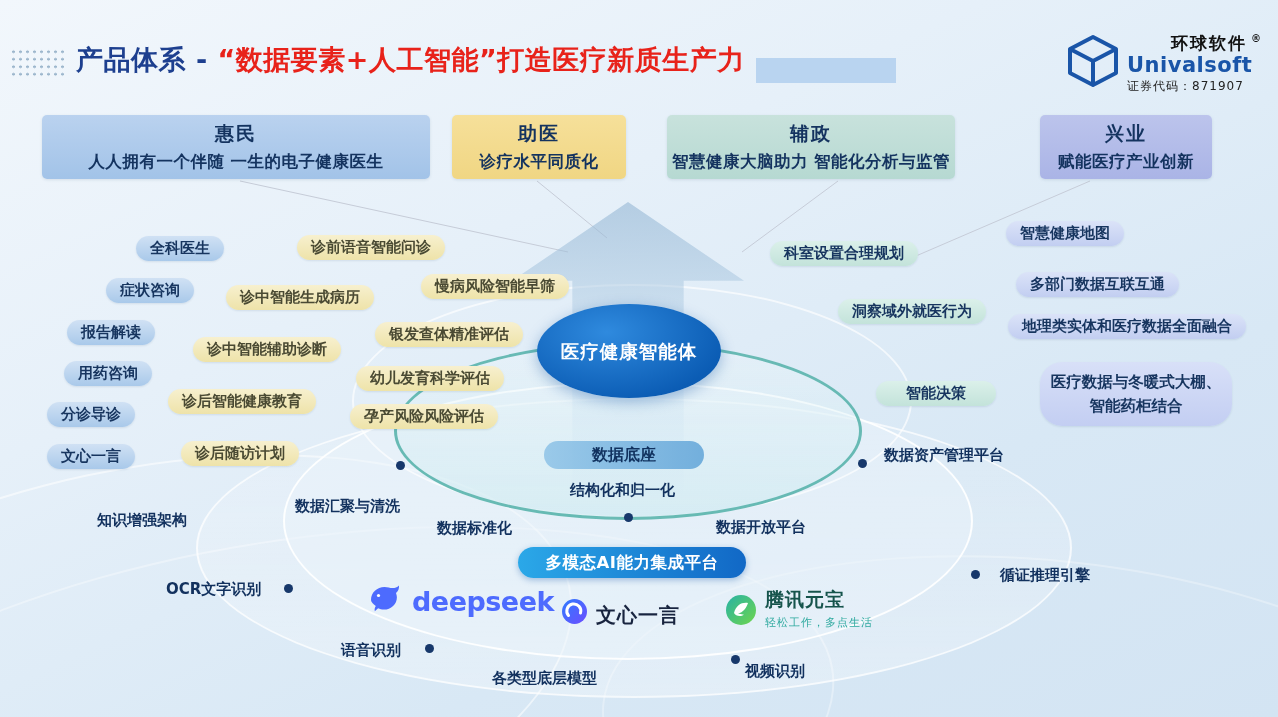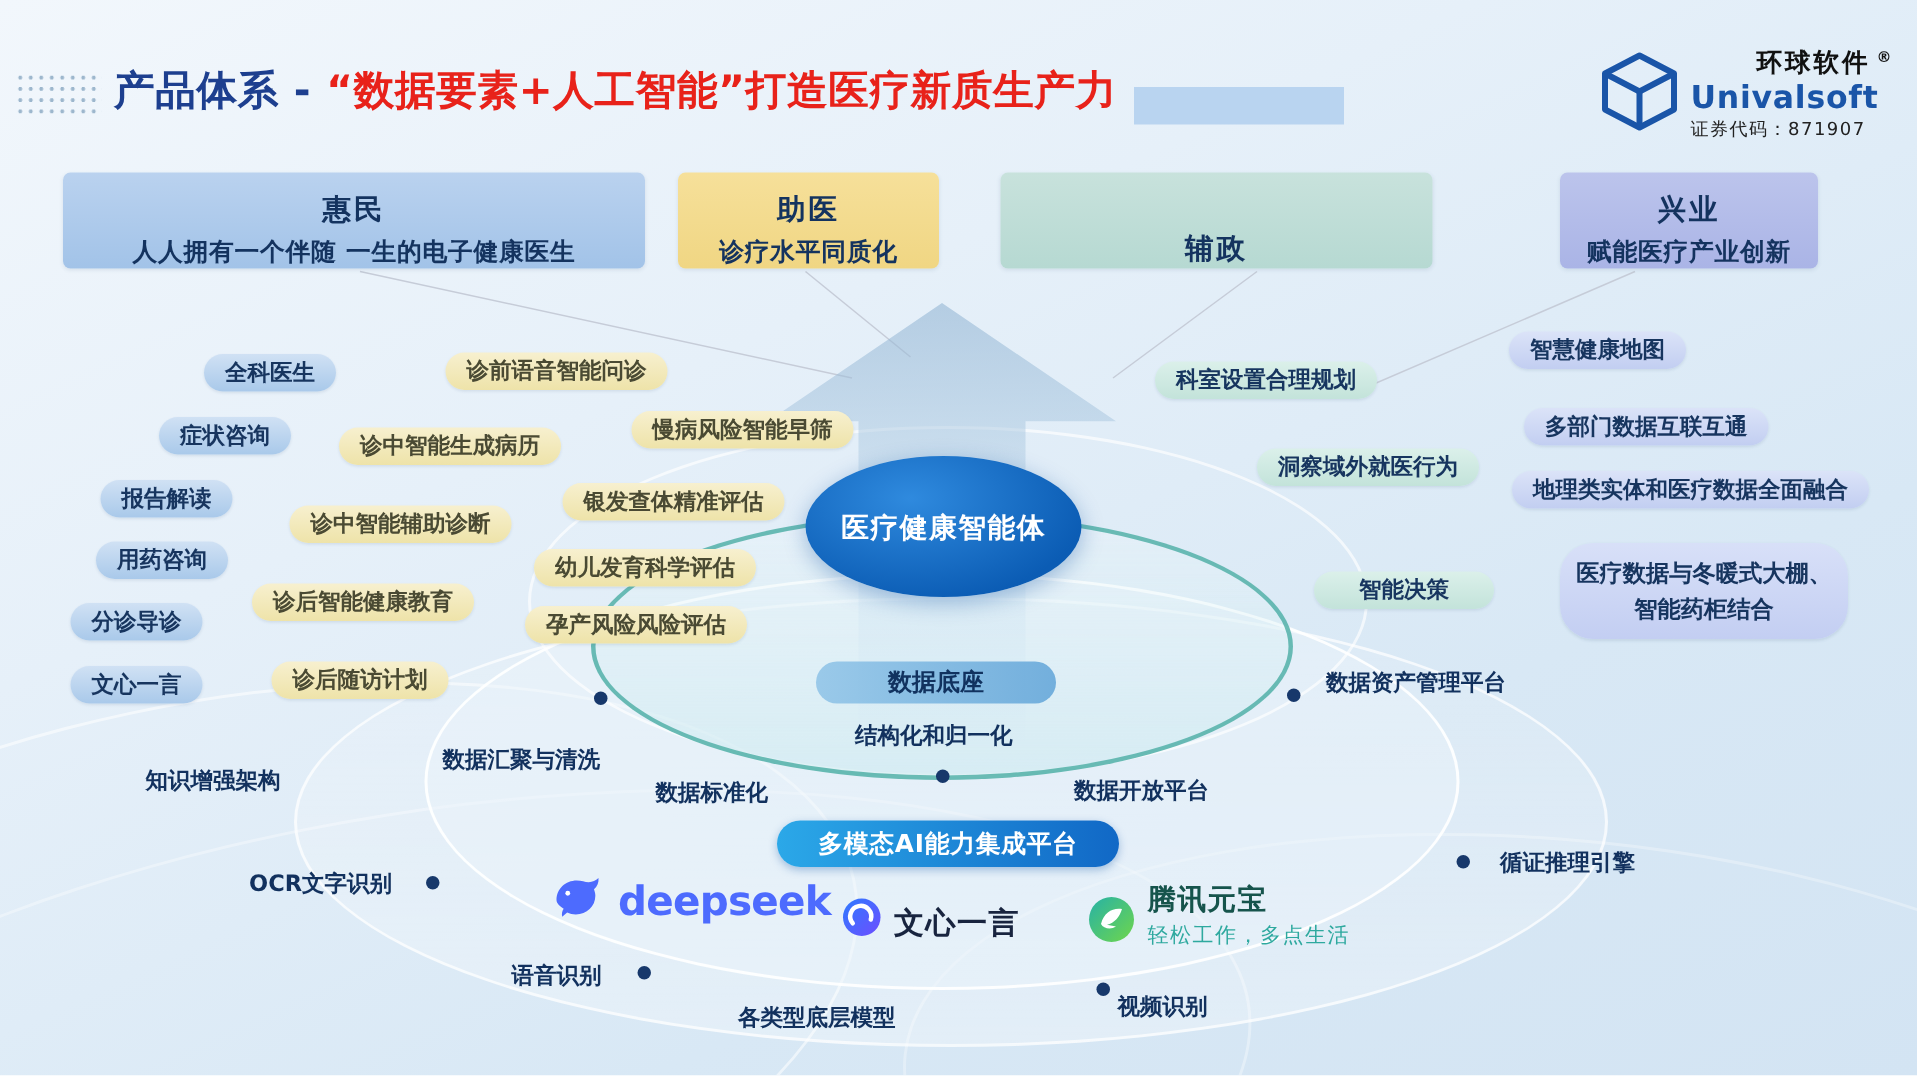--- a/index.html
+++ b/index.html
@@ -25,21 +25,21 @@
   
   .logo { position:absolute; left:1066px; top:33px; display:flex; align-items:flex-start; gap:7px; z-index:2; }
   .logo-text { display:flex; flex-direction:column; line-height:1.15; }
   .logo-cn { font-size:17px; font-weight:bold; color:#111; letter-spacing:2px;margin-left:44px; }
   .logo-reg { font-size:10px; vertical-align:super; color:#111; margin-left:4px; }
   .logo-en { font-size:21px; font-weight:bold; color:#1a55a8; letter-spacing:0.5px; }
   .logo-stock { font-size:12px; color:#222; margin-top:3px; letter-spacing:1px; }
 
   
   .hbox { position:absolute; top:115px; height:64px; border-radius:5px; display:flex; flex-direction:column;
-    justify-content:flex-end; align-items:center; gap:4px; color:#14335f; z-index:2; box-shadow:0 1px 3px rgba(40,70,110,0.12); }
+    justify-content:center; align-items:center; gap:4px; color:#14335f; z-index:2; box-shadow:0 1px 3px rgba(40,70,110,0.12); }
   .hbox-title { font-size:19px; font-weight:bold; letter-spacing:2px; }
   .hbox-sub { font-size:16.5px; font-weight:bold; white-space:nowrap; letter-spacing:0.5px; }
   .hb1 { left:42px; width:388px; background:linear-gradient(180deg,#bad2ef,#a2c3e8); }
   .hb2 { left:452px; width:174px; background:linear-gradient(180deg,#f6e09a,#f0d683); }
   .hb3 { left:630px; width:288px; background:linear-gradient(180deg,#c8e2dc,#b6d9d2);margin-left:37px; }
   .hb4 { left:1040px; width:172px; background:linear-gradient(180deg,#bcc4ec,#aab4e6); }
 
   
   .connectors { position:absolute; left:0; top:0; z-index:1; }
 
@@ -91,21 +91,21 @@
 
   
   .partner { position:absolute; z-index:6; display:flex; align-items:flex-end; gap:8px; }
   .p-deepseek { left:368px; top:583px; }
   .p-deepseek .p-name { font-size:27px; font-weight:bold; color:#4D6BFE; letter-spacing:-0.5px; }
   .p-wenxin { left:561px; top:598px; }
   .p-wenxin .p-name { font-size:20px; font-weight:bold; color:#18243f; letter-spacing:1px; }
   .p-yuanbao { left:725px; top:587px; }
   .p-yuanbao .p-col { display:flex; flex-direction:column; gap:2px; }
   .p-yuanbao .p-name { font-size:19px; font-weight:bold; color:#16544c; letter-spacing:1px; }
-  .p-yuanbao .p-tag { font-size:14px; color:#2ea99f; letter-spacing:1px; }
+  .p-yuanbao .p-tag { font-size:11px; color:#2ea99f; letter-spacing:1px; }
 </style>
 </head>
 <body>
 
 <div class="stage">
 
   <div class="wave w1"></div>
   <div class="wave w2"></div>
   <div class="wave w3"></div>
 
@@ -135,20 +135,21 @@
   <div class="hbox hb1">
     <div class="hbox-title">惠民</div>
     <div class="hbox-sub">人人拥有一个伴随  一生的电子健康医生</div>
   </div>
   <div class="hbox hb2">
     <div class="hbox-title">助医</div>
     <div class="hbox-sub">诊疗水平同质化</div>
   </div>
   <div class="hbox hb3">
     <div class="hbox-title">辅政</div>
+    <div class="hbox-sub">智慧健康大脑助力 智能化分析与监管</div>
   </div>
   <div class="hbox hb4">
     <div class="hbox-title">兴业</div>
     <div class="hbox-sub">赋能医疗产业创新</div>
   </div>
 
   <svg class="connectors" width="1278" height="717">
     <g stroke="#c6ccd8" stroke-width="1">
       <line x1="240" y1="181" x2="568" y2="252"></line>
       <line x1="537" y1="181" x2="607" y2="238"></line>

